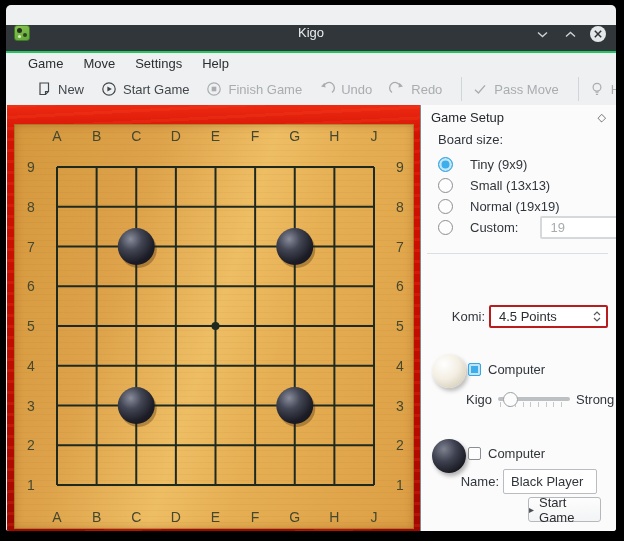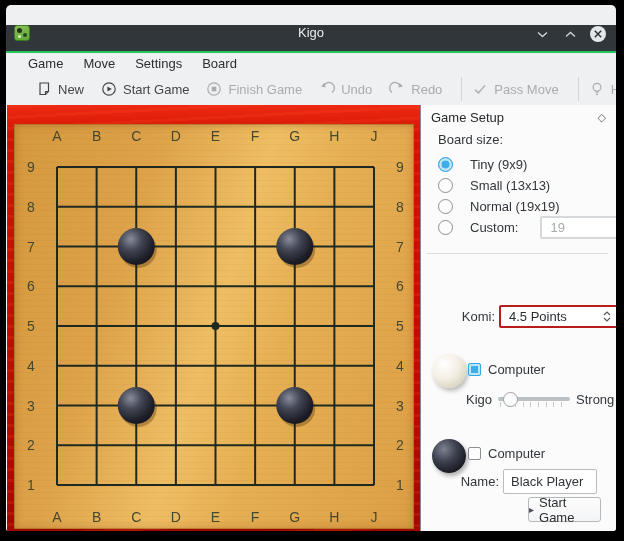--- a/index.html
+++ b/index.html
@@ -126,21 +126,21 @@
           <path d="M5.8 5.8 L12.2 12.2 M12.2 5.8 L5.8 12.2" stroke="#2f3338" stroke-width="1.5"></path>
         </svg>
       </span>
     </div>
   </div>
 
   <div class="menubar">
     <span class="menu-item">Game</span>
     <span class="menu-item">Move</span>
     <span class="menu-item">Settings</span>
-    <span class="menu-item">Board</span>
+    <span class="menu-item">Help</span>
   </div>
 
   <div class="toolbar">
     <span class="tbtn">
       <span>
         <svg width="16" height="16" viewBox="0 0 16 16">
             <path d="M4 2 H12.5 V10.5 L9.5 13.5 H4 Z M12.5 10.5 H9.5 V13.5" fill="none" stroke="currentColor" stroke-width="1.2"></path>
           </svg>
       </span>
       <span>New</span>
@@ -315,21 +315,21 @@
             <svg width="8" height="5" viewBox="0 0 8 5">
                 <polyline points="1,1 4,4 7,1" fill="none" stroke="#55595c" stroke-width="1.2"></polyline>
               </svg>
           </span>
         </span>
       </div>
 
       <div class="sep" style="top:148px;"></div>
 
 
-      <div class="form-row" style="top:200px;left:16px;">
+      <div class="form-row" style="top:200px;left:6px;">
         <span class="lab row-label">Komi:</span>
         <span class="spin" style="width:119px;">
           <span class="val">4.5 Points</span>
           <span class="spin-btns">
             <svg width="8" height="5" viewBox="0 0 8 5">
                 <polyline points="1,4 4,1 7,4" fill="none" stroke="#55595c" stroke-width="1.2"></polyline>
               </svg>
             <svg width="8" height="5" viewBox="0 0 8 5">
                 <polyline points="1,1 4,4 7,1" fill="none" stroke="#55595c" stroke-width="1.2"></polyline>
               </svg>

